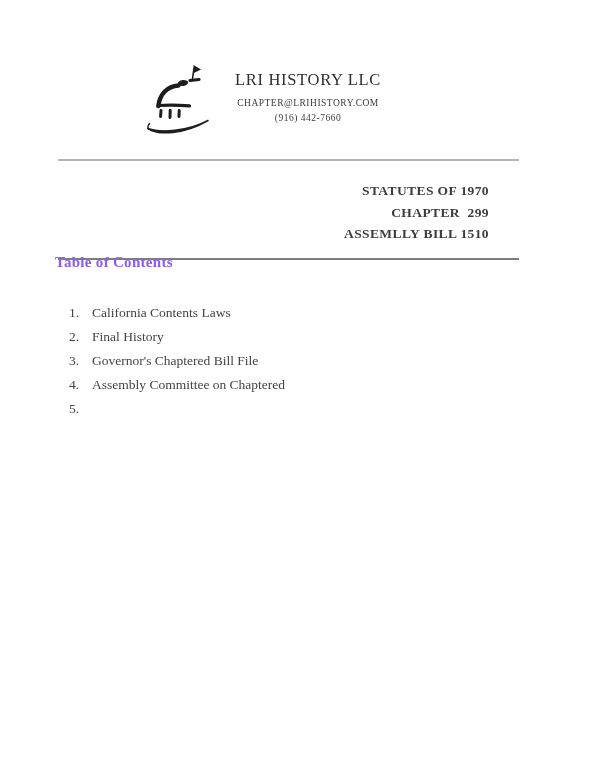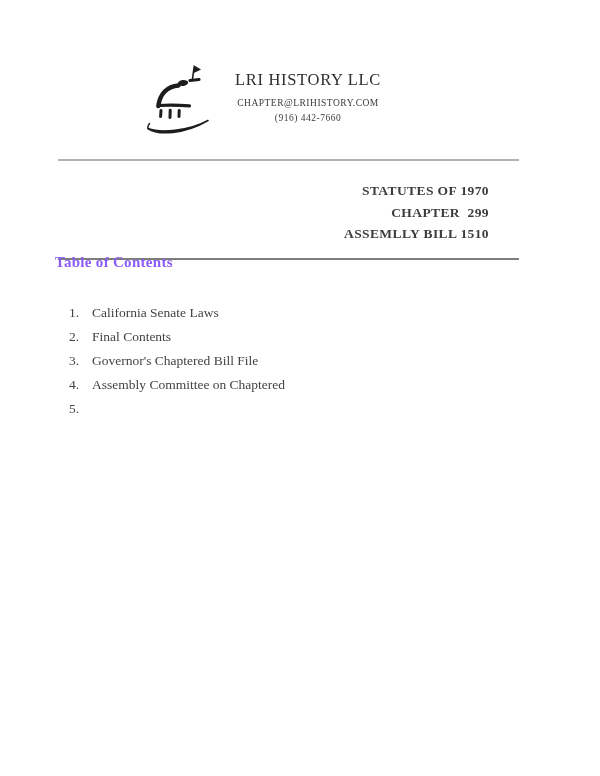--- a/index.html
+++ b/index.html
@@ -160,25 +160,25 @@
     <div>ASSEMLLY BILL 1510</div>
   </div>
 
   <div class="rule rule-dark"></div>
 
   <section>
     <h1 class="toc-title">Table of Contents</h1>
     <ol class="toc-list">
       <li class="toc-item">
         <span class="toc-num">1.</span>
-        <span class="toc-label">California Senate Laws</span>
+        <span class="toc-label">California Contents Laws</span>
       </li>
       <li class="toc-item">
         <span class="toc-num">2.</span>
-        <span class="toc-label">Final Contents</span>
+        <span class="toc-label">Final History</span>
       </li>
       <li class="toc-item">
         <span class="toc-num">3.</span>
         <span class="toc-label">Governor's Chaptered Bill File</span>
       </li>
       <li class="toc-item">
         <span class="toc-num">4.</span>
         <span class="toc-label">Assembly Committee on Chaptered</span>
       </li>
       <li class="toc-item">

